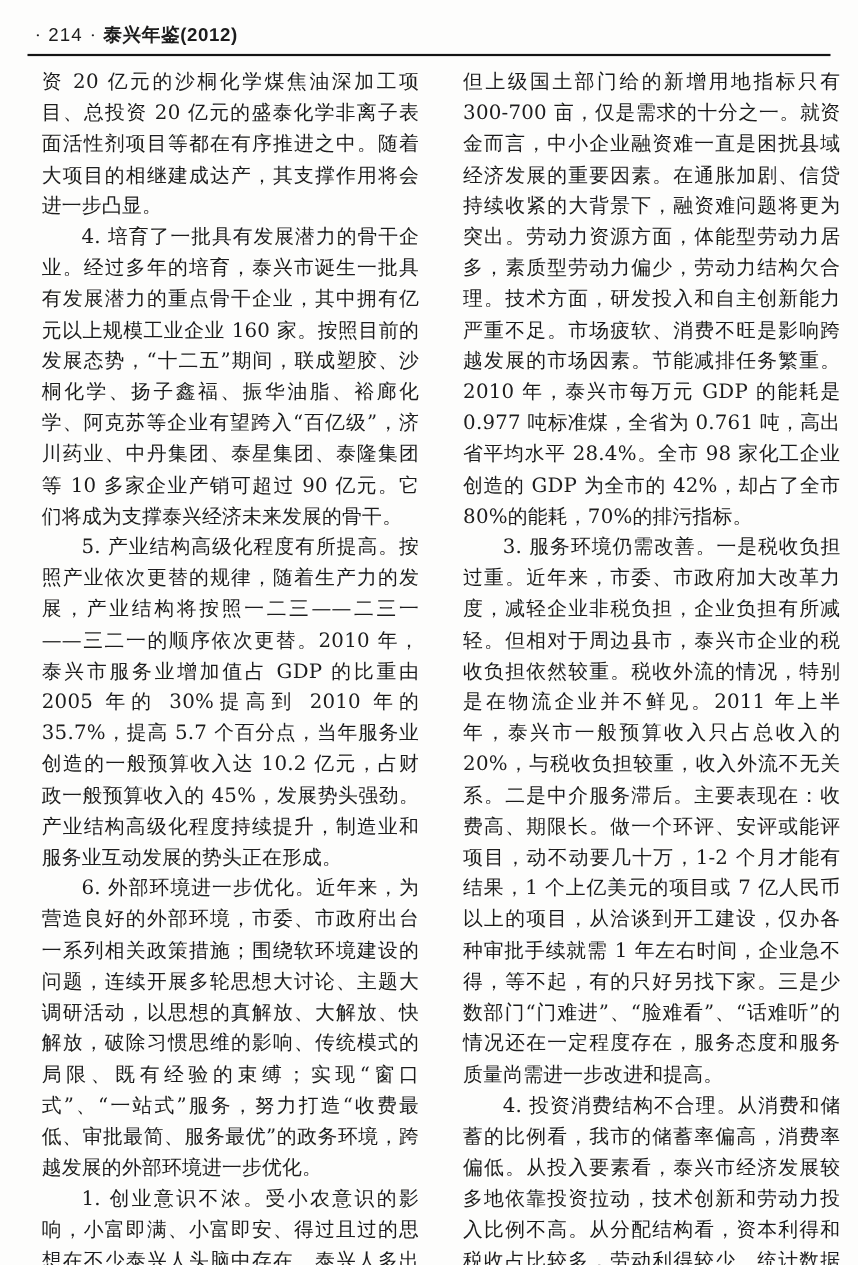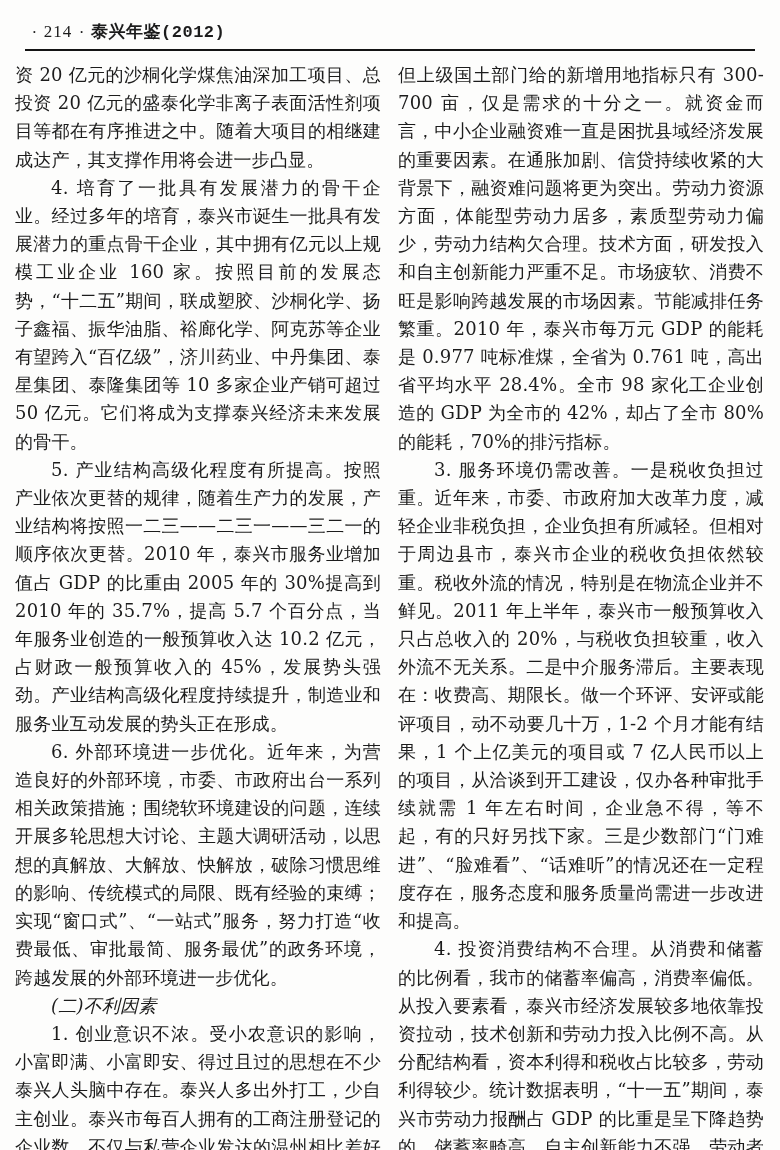--- a/index.html
+++ b/index.html
@@ -20,25 +20,25 @@
     padding: 20px 25px 0 25px;
     height: 46px;
     font-size: 17px;
   }
   .header .dot {
     font-size: 15px;
     margin: 0 7px;
     color: #1c1c1c;
   }
   .header .page-num {
-    font-family: Liberation Serif, serif;
+    font-family: Liberation Sans, sans-serif;
     letter-spacing: 1px;
   }
   .header .book-title {
-    font-family: Liberation Mono, monospace;
+    font-family: Liberation Sans, sans-serif;
     font-weight: bold;
     letter-spacing: 0.5px;
   }
   .header-rule {
     width: 730px;
     margin: 3px auto 0 auto;
     border: none;
     border-top: 2.5px solid #141414;
   }
   .content {
@@ -47,21 +47,21 @@
     padding: 10px 16px 0 15px;
   }
   .col {
     width: 366px;
     font-size: 18px;
     line-height: 28.2px;
     text-align: justify;
     text-justify: inter-ideograph;
     letter-spacing: 0.2px;
   }
-  .col p { text-indent: 2em; }
+  .col p { text-indent: 2em; margin-left: 23px; }
   .col p.noindent { text-indent: 0; }
   .col p.kai {
     font-style: italic;
     font-family: "DejaVu Serif", "Liberation Serif", serif;
   }
 </style>
 </head>
 <body>
 
 <div class="page">
@@ -71,24 +71,23 @@
     <span class="page-num">214</span>
     <span class="dot">·</span>
     <span class="book-title">泰兴年鉴(2012)</span>
   </div>
   <hr class="header-rule">
 
   <div class="content">
 
     <div class="col">
       <p class="noindent">资 20 亿元的沙桐化学煤焦油深加工项目、总投资 20 亿元的盛泰化学非离子表面活性剂项目等都在有序推进之中。随着大项目的相继建成达产，其支撑作用将会进一步凸显。</p>
-      <p>4. 培育了一批具有发展潜力的骨干企业。经过多年的培育，泰兴市诞生一批具有发展潜力的重点骨干企业，其中拥有亿元以上规模工业企业 160 家。按照目前的发展态势，“十二五”期间，联成塑胶、沙桐化学、扬子鑫福、振华油脂、裕廊化学、阿克苏等企业有望跨入“百亿级”，济川药业、中丹集团、泰星集团、泰隆集团等 10 多家企业产销可超过 50 亿元。它们将成为支撑泰兴经济未来发展的骨干。</p>
+      <p>4. 培育了一批具有发展潜力的骨干企业。经过多年的培育，泰兴市诞生一批具有发展潜力的重点骨干企业，其中拥有亿元以上规模工业企业 160 家。按照目前的发展态势，“十二五”期间，联成塑胶、沙桐化学、扬子鑫福、振华油脂、裕廊化学、阿克苏等企业有望跨入“百亿级”，济川药业、中丹集团、泰星集团、泰隆集团等 10 多家企业产销可超过 90 亿元。它们将成为支撑泰兴经济未来发展的骨干。</p>
       <p>5. 产业结构高级化程度有所提高。按照产业依次更替的规律，随着生产力的发展，产业结构将按照一二三——二三一——三二一的顺序依次更替。2010 年，泰兴市服务业增加值占 GDP 的比重由 2005 年的 30%提高到 2010 年的 35.7%，提高 5.7 个百分点，当年服务业创造的一般预算收入达 10.2 亿元，占财政一般预算收入的 45%，发展势头强劲。产业结构高级化程度持续提升，制造业和服务业互动发展的势头正在形成。</p>
       <p>6. 外部环境进一步优化。近年来，为营造良好的外部环境，市委、市政府出台一系列相关政策措施；围绕软环境建设的问题，连续开展多轮思想大讨论、主题大调研活动，以思想的真解放、大解放、快解放，破除习惯思维的影响、传统模式的局限、既有经验的束缚；实现“窗口式”、“一站式”服务，努力打造“收费最低、审批最简、服务最优”的政务环境，跨越发展的外部环境进一步优化。</p>
-      <p class="kai">(二)不利因素</p>
       <p>1. 创业意识不浓。受小农意识的影响，小富即满、小富即安、得过且过的思想在不少泰兴人头脑中存在。泰兴人多出外打工，少自主创业。泰兴市每百人拥有的工商注册登记的企业数，不仅与私营企业发达的温州相比差好几倍，同苏中先进县市相比也有较大差距。就企业家的认识而言，“宁为鸡头，不为凤尾”，与苏南人合作共赢创大业的现代意识相距甚远。</p>
 
     </div>
 
     <div class="col">
       <p class="noindent">但上级国土部门给的新增用地指标只有 300-700 亩，仅是需求的十分之一。就资金而言，中小企业融资难一直是困扰县域经济发展的重要因素。在通胀加剧、信贷持续收紧的大背景下，融资难问题将更为突出。劳动力资源方面，体能型劳动力居多，素质型劳动力偏少，劳动力结构欠合理。技术方面，研发投入和自主创新能力严重不足。市场疲软、消费不旺是影响跨越发展的市场因素。节能减排任务繁重。2010 年，泰兴市每万元 GDP 的能耗是 0.977 吨标准煤，全省为 0.761 吨，高出省平均水平 28.4%。全市 98 家化工企业创造的 GDP 为全市的 42%，却占了全市 80%的能耗，70%的排污指标。</p>
       <p>3. 服务环境仍需改善。一是税收负担过重。近年来，市委、市政府加大改革力度，减轻企业非税负担，企业负担有所减轻。但相对于周边县市，泰兴市企业的税收负担依然较重。税收外流的情况，特别是在物流企业并不鲜见。2011 年上半年，泰兴市一般预算收入只占总收入的 20%，与税收负担较重，收入外流不无关系。二是中介服务滞后。主要表现在：收费高、期限长。做一个环评、安评或能评项目，动不动要几十万，1-2 个月才能有结果，1 个上亿美元的项目或 7 亿人民币以上的项目，从洽谈到开工建设，仅办各种审批手续就需 1 年左右时间，企业急不得，等不起，有的只好另找下家。三是少数部门“门难进”、“脸难看”、“话难听”的情况还在一定程度存在，服务态度和服务质量尚需进一步改进和提高。</p>
       <p>4. 投资消费结构不合理。从消费和储蓄的比例看，我市的储蓄率偏高，消费率偏低。从投入要素看，泰兴市经济发展较多地依靠投资拉动，技术创新和劳动力投入比例不高。从分配结构看，资本利得和税收占比较多，劳动利得较少。统计数据表明，“十一五”期间，泰兴市劳动力报酬占 GDP 的比重是呈下降趋势的。储蓄率畸高，自主创新能力不强，劳动者收入增长缓慢，这些都在相当程度上影响经济的转型升级和可持续发展。</p>
 
     </div>

